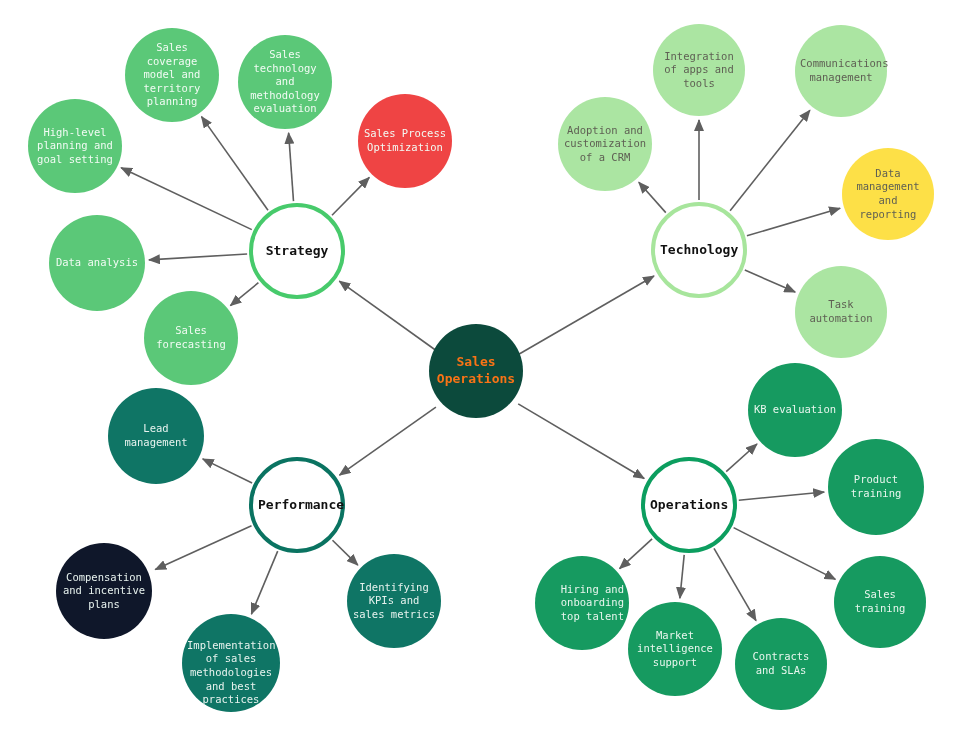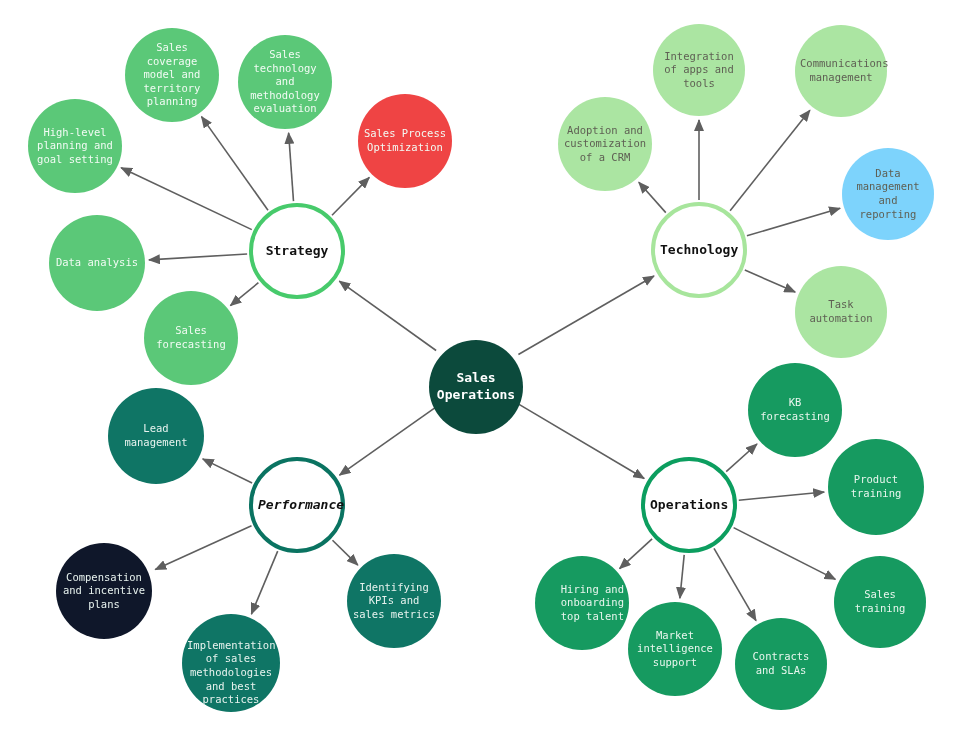--- a/index.html
+++ b/index.html
@@ -61,30 +61,30 @@
       <line x1="251.5" y1="525.7" x2="155.3" y2="569.5" stroke="#5f5f5f" stroke-width="1.6" marker-end="url(#arrowhead)"></line>
       <line x1="277.7" y1="551.1" x2="251.4" y2="614.1" stroke="#5f5f5f" stroke-width="1.6" marker-end="url(#arrowhead)"></line>
       <line x1="332.5" y1="540.2" x2="357.8" y2="565.1" stroke="#5f5f5f" stroke-width="1.6" marker-end="url(#arrowhead)"></line>
       <line x1="726.2" y1="471.6" x2="757.0" y2="444.0" stroke="#5f5f5f" stroke-width="1.6" marker-end="url(#arrowhead)"></line>
       <line x1="738.8" y1="500.2" x2="824.2" y2="492.0" stroke="#5f5f5f" stroke-width="1.6" marker-end="url(#arrowhead)"></line>
       <line x1="733.6" y1="527.6" x2="835.4" y2="579.4" stroke="#5f5f5f" stroke-width="1.6" marker-end="url(#arrowhead)"></line>
       <line x1="714.0" y1="548.3" x2="756.0" y2="620.7" stroke="#5f5f5f" stroke-width="1.6" marker-end="url(#arrowhead)"></line>
       <line x1="684.2" y1="554.8" x2="679.9" y2="598.2" stroke="#5f5f5f" stroke-width="1.6" marker-end="url(#arrowhead)"></line>
       <line x1="652.1" y1="538.8" x2="619.6" y2="568.6" stroke="#5f5f5f" stroke-width="1.6" marker-end="url(#arrowhead)"></line>
     </svg>
-    <div class="node" style="left: 429px; top: 340px; width: 94px; height: 94px; background: rgb(12, 74, 60); color: #ffffff; font-size: 13px; font-weight: bold;">
+    <div class="node" style="left: 429px; top: 324px; width: 94px; height: 94px; background: rgb(12, 74, 60); color: #f97316; font-size: 13px; font-weight: bold;">
       <span>Sales Operations</span>
     </div>
     <div class="node" style="left: 249px; top: 203px; width: 96px; height: 96px; background: rgb(255, 255, 255); color: rgb(17, 17, 17); font-size: 13px; font-weight: bold; border: 4px solid rgb(71, 202, 107); align-items: center;">
       <span>Strategy</span>
     </div>
     <div class="node" style="left: 651px; top: 202px; width: 96px; height: 96px; background: rgb(255, 255, 255); color: rgb(17, 17, 17); font-size: 13px; font-weight: bold; border: 4px solid rgb(167, 229, 156);">
       <span>Technology</span>
     </div>
-    <div class="node" style="left: 249px; top: 457px; width: 96px; height: 96px; background: rgb(255, 255, 255); color: rgb(17, 17, 17); font-size: 13px; font-weight: bold; border: 4px solid rgb(10, 115, 97); font-style: italic;">
+    <div class="node" style="left: 249px; top: 457px; width: 96px; height: 96px; background: rgb(255, 255, 255); color: rgb(17, 17, 17); font-size: 13px; font-weight: bold; border: 4px solid rgb(10, 115, 97);">
       <span>Performance</span>
     </div>
     <div class="node" style="left: 641px; top: 457px; width: 96px; height: 96px; background: rgb(255, 255, 255); color: rgb(17, 17, 17); font-size: 13px; font-weight: bold; border: 4px solid rgb(12, 158, 95);">
       <span>Operations</span>
     </div>
     <div class="node" style="left: 125px; top: 28px; width: 94px; height: 94px; background: rgb(91, 200, 120); color: rgb(242, 251, 244); font-size: 10.5px; font-weight: normal;">
       <span>Sales coverage model and territory planning</span>
     </div>
     <div class="node" style="left: 238px; top: 35px; width: 94px; height: 94px; background: rgb(91, 200, 120); color: rgb(242, 251, 244); font-size: 10.5px; font-weight: normal;">
       <span>Sales technology and methodology evaluation</span>
@@ -103,40 +103,40 @@
     </div>
     <div class="node" style="left: 558px; top: 97px; width: 94px; height: 94px; background: rgb(171, 229, 162); color: rgb(94, 95, 83); font-size: 10.5px; font-weight: normal;">
       <span>Adoption and customization of a CRM</span>
     </div>
     <div class="node" style="left: 653px; top: 24px; width: 92px; height: 92px; background: rgb(171, 229, 162); color: rgb(94, 95, 83); font-size: 10.5px; font-weight: normal;">
       <span>Integration of apps and tools</span>
     </div>
     <div class="node" style="left: 795px; top: 25px; width: 92px; height: 92px; background: rgb(171, 229, 162); color: rgb(94, 95, 83); font-size: 10.5px; font-weight: normal;">
       <span>Communications management</span>
     </div>
-    <div class="node" style="left: 842px; top: 148px; width: 92px; height: 92px; background: #7dd3fc; color: rgb(94, 95, 83); font-size: 10.5px; font-weight: normal;">
+    <div class="node" style="left: 842px; top: 148px; width: 92px; height: 92px; background: #fde047; color: rgb(94, 95, 83); font-size: 10.5px; font-weight: normal;">
       <span>Data management and reporting</span>
     </div>
     <div class="node" style="left: 795px; top: 266px; width: 92px; height: 92px; background: rgb(171, 229, 162); color: rgb(94, 95, 83); font-size: 10.5px; font-weight: normal;">
       <span>Task automation</span>
     </div>
     <div class="node" style="left: 108px; top: 388px; width: 96px; height: 96px; background: rgb(15, 117, 101); color: rgb(232, 243, 239); font-size: 10.5px; font-weight: normal;">
       <span>Lead management</span>
     </div>
     <div class="node" style="left: 56px; top: 543px; width: 96px; height: 96px; background: #0f172a; color: rgb(232, 243, 239); font-size: 10.5px; font-weight: normal;">
       <span>Compensation and incentive plans</span>
     </div>
     <div class="node" style="left: 182px; top: 614px; width: 98px; height: 98px; background: rgb(15, 117, 101); color: rgb(232, 243, 239); font-size: 10.5px; font-weight: normal; align-items: flex-end;">
       <span>Implementation of sales methodologies and best practices</span>
     </div>
     <div class="node" style="left: 347px; top: 554px; width: 94px; height: 94px; background: rgb(15, 117, 101); color: rgb(232, 243, 239); font-size: 10.5px; font-weight: normal;">
       <span>Identifying KPIs and sales metrics</span>
     </div>
     <div class="node" style="left: 748px; top: 363px; width: 94px; height: 94px; background: rgb(22, 154, 96); color: rgb(233, 246, 238); font-size: 10.5px; font-weight: normal;">
-      <span>KB forecasting</span>
+      <span>KB evaluation</span>
     </div>
     <div class="node" style="left: 828px; top: 439px; width: 96px; height: 96px; background: rgb(22, 154, 96); color: rgb(233, 246, 238); font-size: 10.5px; font-weight: normal;">
       <span>Product training</span>
     </div>
     <div class="node" style="left: 834px; top: 556px; width: 92px; height: 92px; background: rgb(22, 154, 96); color: rgb(233, 246, 238); font-size: 10.5px; font-weight: normal;">
       <span>Sales training</span>
     </div>
     <div class="node" style="left: 735px; top: 618px; width: 92px; height: 92px; background: rgb(22, 154, 96); color: rgb(233, 246, 238); font-size: 10.5px; font-weight: normal;">
       <span>Contracts and SLAs</span>
     </div>

